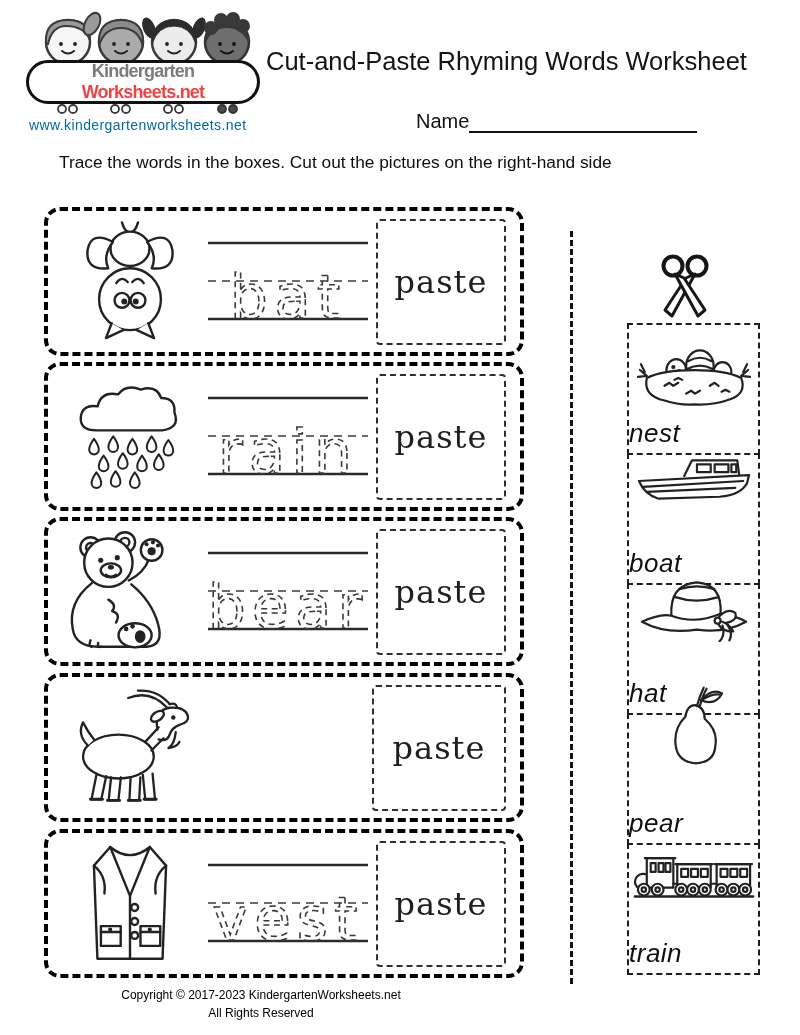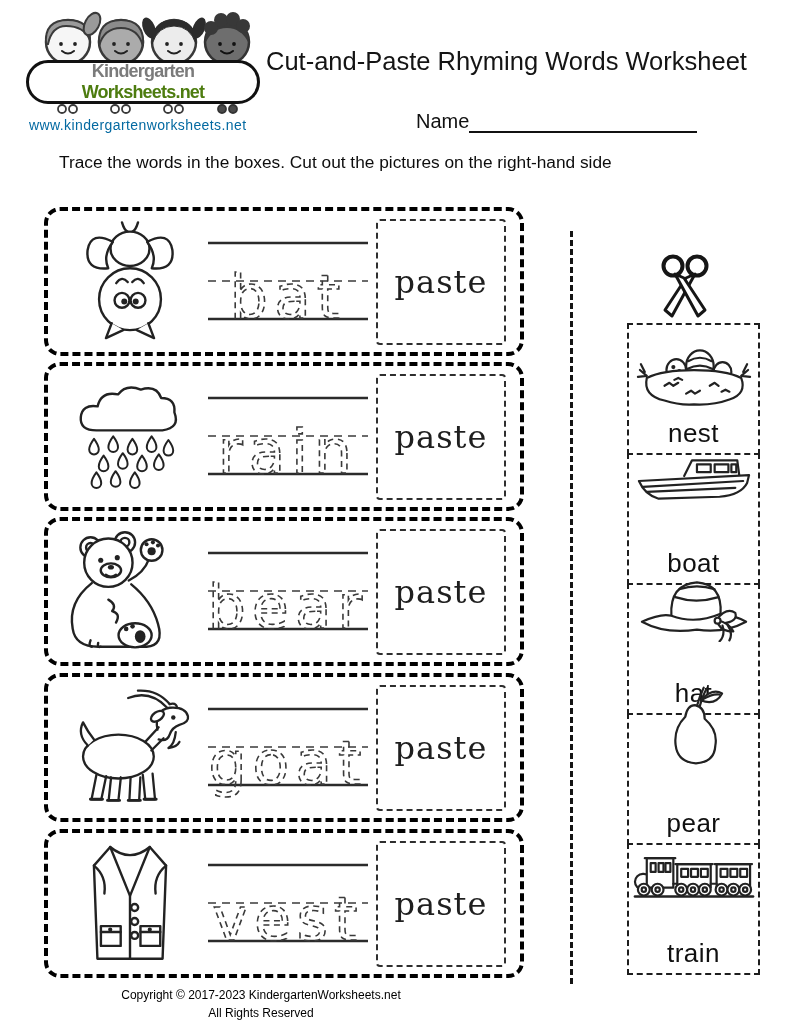--- a/index.html
+++ b/index.html
@@ -5,21 +5,21 @@
   html,body{margin:0;padding:0;background:#fff;}
   #page{position:relative;width:800px;height:1035px;background:#fff;overflow:hidden;
         font-family:"Liberation Sans",sans-serif;color:#1a1a1a;}
 
   
   .kids-svg{position:absolute;left:26px;top:8px;}
   .logo-banner{position:absolute;left:26px;top:60px;width:234px;height:44px;background:#fff;
       border:3px solid #111;border-radius:24px;display:flex;align-items:center;justify-content:center;
       box-sizing:border-box;font-weight:bold;font-size:18px;letter-spacing:-0.8px;white-space:nowrap;flex-direction:column;}
   .brand-gray{color:#7b7b7b;}
-  .brand-black{color:#4d7c0f;}
+  .brand-black{color:#ef4444;}
   .website{position:absolute;left:29px;top:117px;font-size:14px;color:#0369a1;letter-spacing:0.4px;}
   .title{position:absolute;left:266px;top:47px;width:520px;font-size:25.5px;color:#141414;
       font-weight:normal;letter-spacing:0px;}
   .name-row{position:absolute;left:416px;top:101px;display:flex;align-items:flex-end;font-size:20px;color:#111;}
   .name-line{display:inline-block;width:228px;height:30px;border-bottom:2.5px solid #111;}
 
   
   .instructions{position:absolute;left:59px;top:151px;width:700px;font-size:17.3px;line-height:22.5px;color:#0d0d0d;}
 
   
@@ -30,21 +30,21 @@
   .tb-trace svg{overflow:visible;display:block;}
   .paste-box{margin-left:auto;margin-right:6px;width:134px;height:126px;border:2px dashed #2e2e2e;
       border-radius:4px;box-sizing:border-box;display:flex;align-items:center;justify-content:center;}
   .paste-word{font-family:"DejaVu Serif",serif;font-size:32px;color:#1f1f1f;letter-spacing:1px;}
 
   
   .cut-line{position:absolute;left:570px;top:231px;height:753px;width:0;border-left:3px dashed #141414;}
   .scissors{position:absolute;left:652px;top:253px;}
   .cards-col{position:absolute;left:627px;top:323px;width:133px;}
   .cut-card{width:133px;height:132px;border:2px dashed #1d1d1d;box-sizing:border-box;
-      display:flex;flex-direction:column;align-items:center;justify-content:flex-end;background:#fff;}
+      display:flex;flex-direction:column;justify-content:flex-end;background:#fff;font-style:italic;}
   .cut-card + .cut-card{margin-top:-2px;gap:36px;}
   .card-img{flex:1;display:flex;align-items:center;justify-content:center;width:100%;}
   .card-label{font-size:26px;font-weight:500;color:#101010;margin-bottom:4px;letter-spacing:0.5px;}
 
   
   .footer{position:absolute;left:0;top:987px;width:522px;text-align:center;color:#000000;
       font-size:12px;line-height:17.5px;}
 
   
   svg.art *{vector-effect:non-scaling-stroke;}
@@ -230,28 +230,20 @@
         <ellipse cx="80" cy="24" rx="6" ry="3.5" transform="rotate(-35 80 24)" fill="#fff"></ellipse>
         <path d="M95,37 q-1,10 -6,13 q7,-1 9,-5"></path>
         <ellipse cx="48" cy="57" rx="29" ry="18" fill="#fff"></ellipse>
         <path d="M70,45 L81,33 M75,52 L85,42"></path>
         <path d="M23,48 Q14,39 19,29 Q23,37 28,43" fill="#fff"></path>
         <path d="M30,72 L26,92 l8,0 L38,73"></path>
         <path d="M42,74 L40,93 l8,0 L50,74"></path>
         <path d="M58,74 L57,93 l8,0 L66,74"></path>
         <path d="M68,72 L70,92 l8,0 L76,71"></path>
         <path d="M25,92 h10 M39,93 h10 M56,93 h10 M69,92 h10" stroke-width="2.8"></path>
-      </svg>
-    </div>
-    <div class="tb-trace">
-      <svg width="170" height="94" viewBox="0 0 170 94">
-        <line x1="2" y1="8" x2="162" y2="8" stroke="#2b2b2b" stroke-width="2.5"></line>
-        <line x1="2" y1="46" x2="162" y2="46" stroke="#6b6b6b" stroke-width="1.8" stroke-dasharray="8 6"></line>
-        <line x1="2" y1="84" x2="162" y2="84" stroke="#2b2b2b" stroke-width="2.5"></line>
-        <text x="82" y="83" text-anchor="middle" font-family="DejaVu Sans, sans-serif" font-size="60" letter-spacing="6" fill="none" stroke="#3a3a3a" stroke-width="1.6" stroke-dasharray="6 4.5">goat</text>
       </svg>
     </div>
     <div class="paste-box">
       <span class="paste-word">paste</span>
     </div>
   </div>
 
   <div class="trace-box" style="top:829px">
     <div class="tb-image">
       <svg class="art" width="106" height="128" viewBox="0 0 90 110" fill="none" stroke="#222" stroke-width="2.4" stroke-linecap="round" stroke-linejoin="round">

